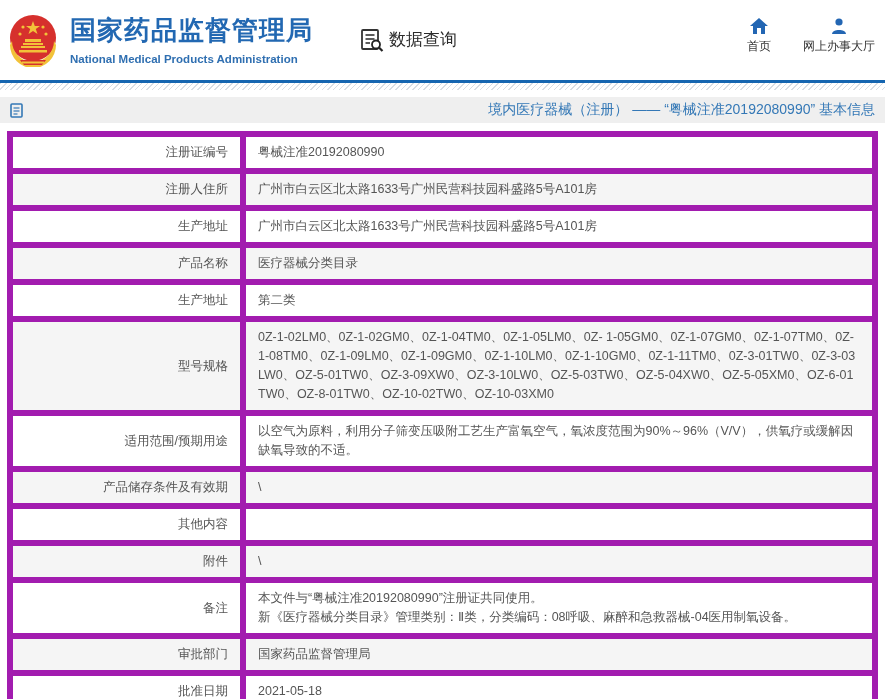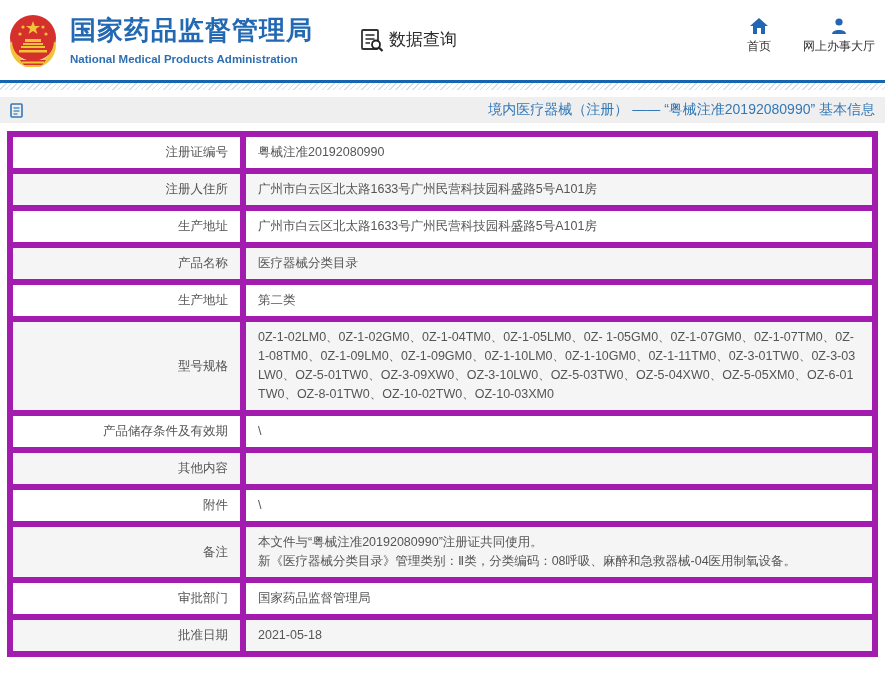--- a/index.html
+++ b/index.html
@@ -122,20 +122,24 @@
         </tr>
         <tr>
           <td class="label-cell">生产地址</td>
           <td class="value-cell">第二类</td>
         </tr>
         <tr>
           <td class="label-cell">型号规格</td>
           <td class="value-cell">0Z-1-02LM0、0Z-1-02GM0、0Z-1-04TM0、0Z-1-05LM0、0Z- 1-05GM0、0Z-1-07GM0、0Z-1-07TM0、0Z-1-08TM0、0Z-1-09LM0、0Z-1-09GM0、0Z-1-10LM0、0Z-1-10GM0、0Z-1-11TM0、0Z-3-01TW0、0Z-3-03LW0、OZ-5-01TW0、OZ-3-09XW0、OZ-3-10LW0、OZ-5-03TW0、OZ-5-04XW0、OZ-5-05XM0、OZ-6-01TW0、OZ-8-01TW0、OZ-10-02TW0、OZ-10-03XM0</td>
         </tr>
         <tr>
+          <td class="label-cell">适用范围/预期用途</td>
+          <td class="value-cell">以空气为原料，利用分子筛变压吸附工艺生产富氧空气，氧浓度范围为90%～96%（V/V），供氧疗或缓解因缺氧导致的不适。</td>
+        </tr>
+        <tr>
           <td class="label-cell">产品储存条件及有效期</td>
           <td class="value-cell">\</td>
         </tr>
         <tr>
           <td class="label-cell">其他内容</td>
           <td class="value-cell">&nbsp;</td>
         </tr>
         <tr>
           <td class="label-cell">附件</td>
           <td class="value-cell">\</td>

